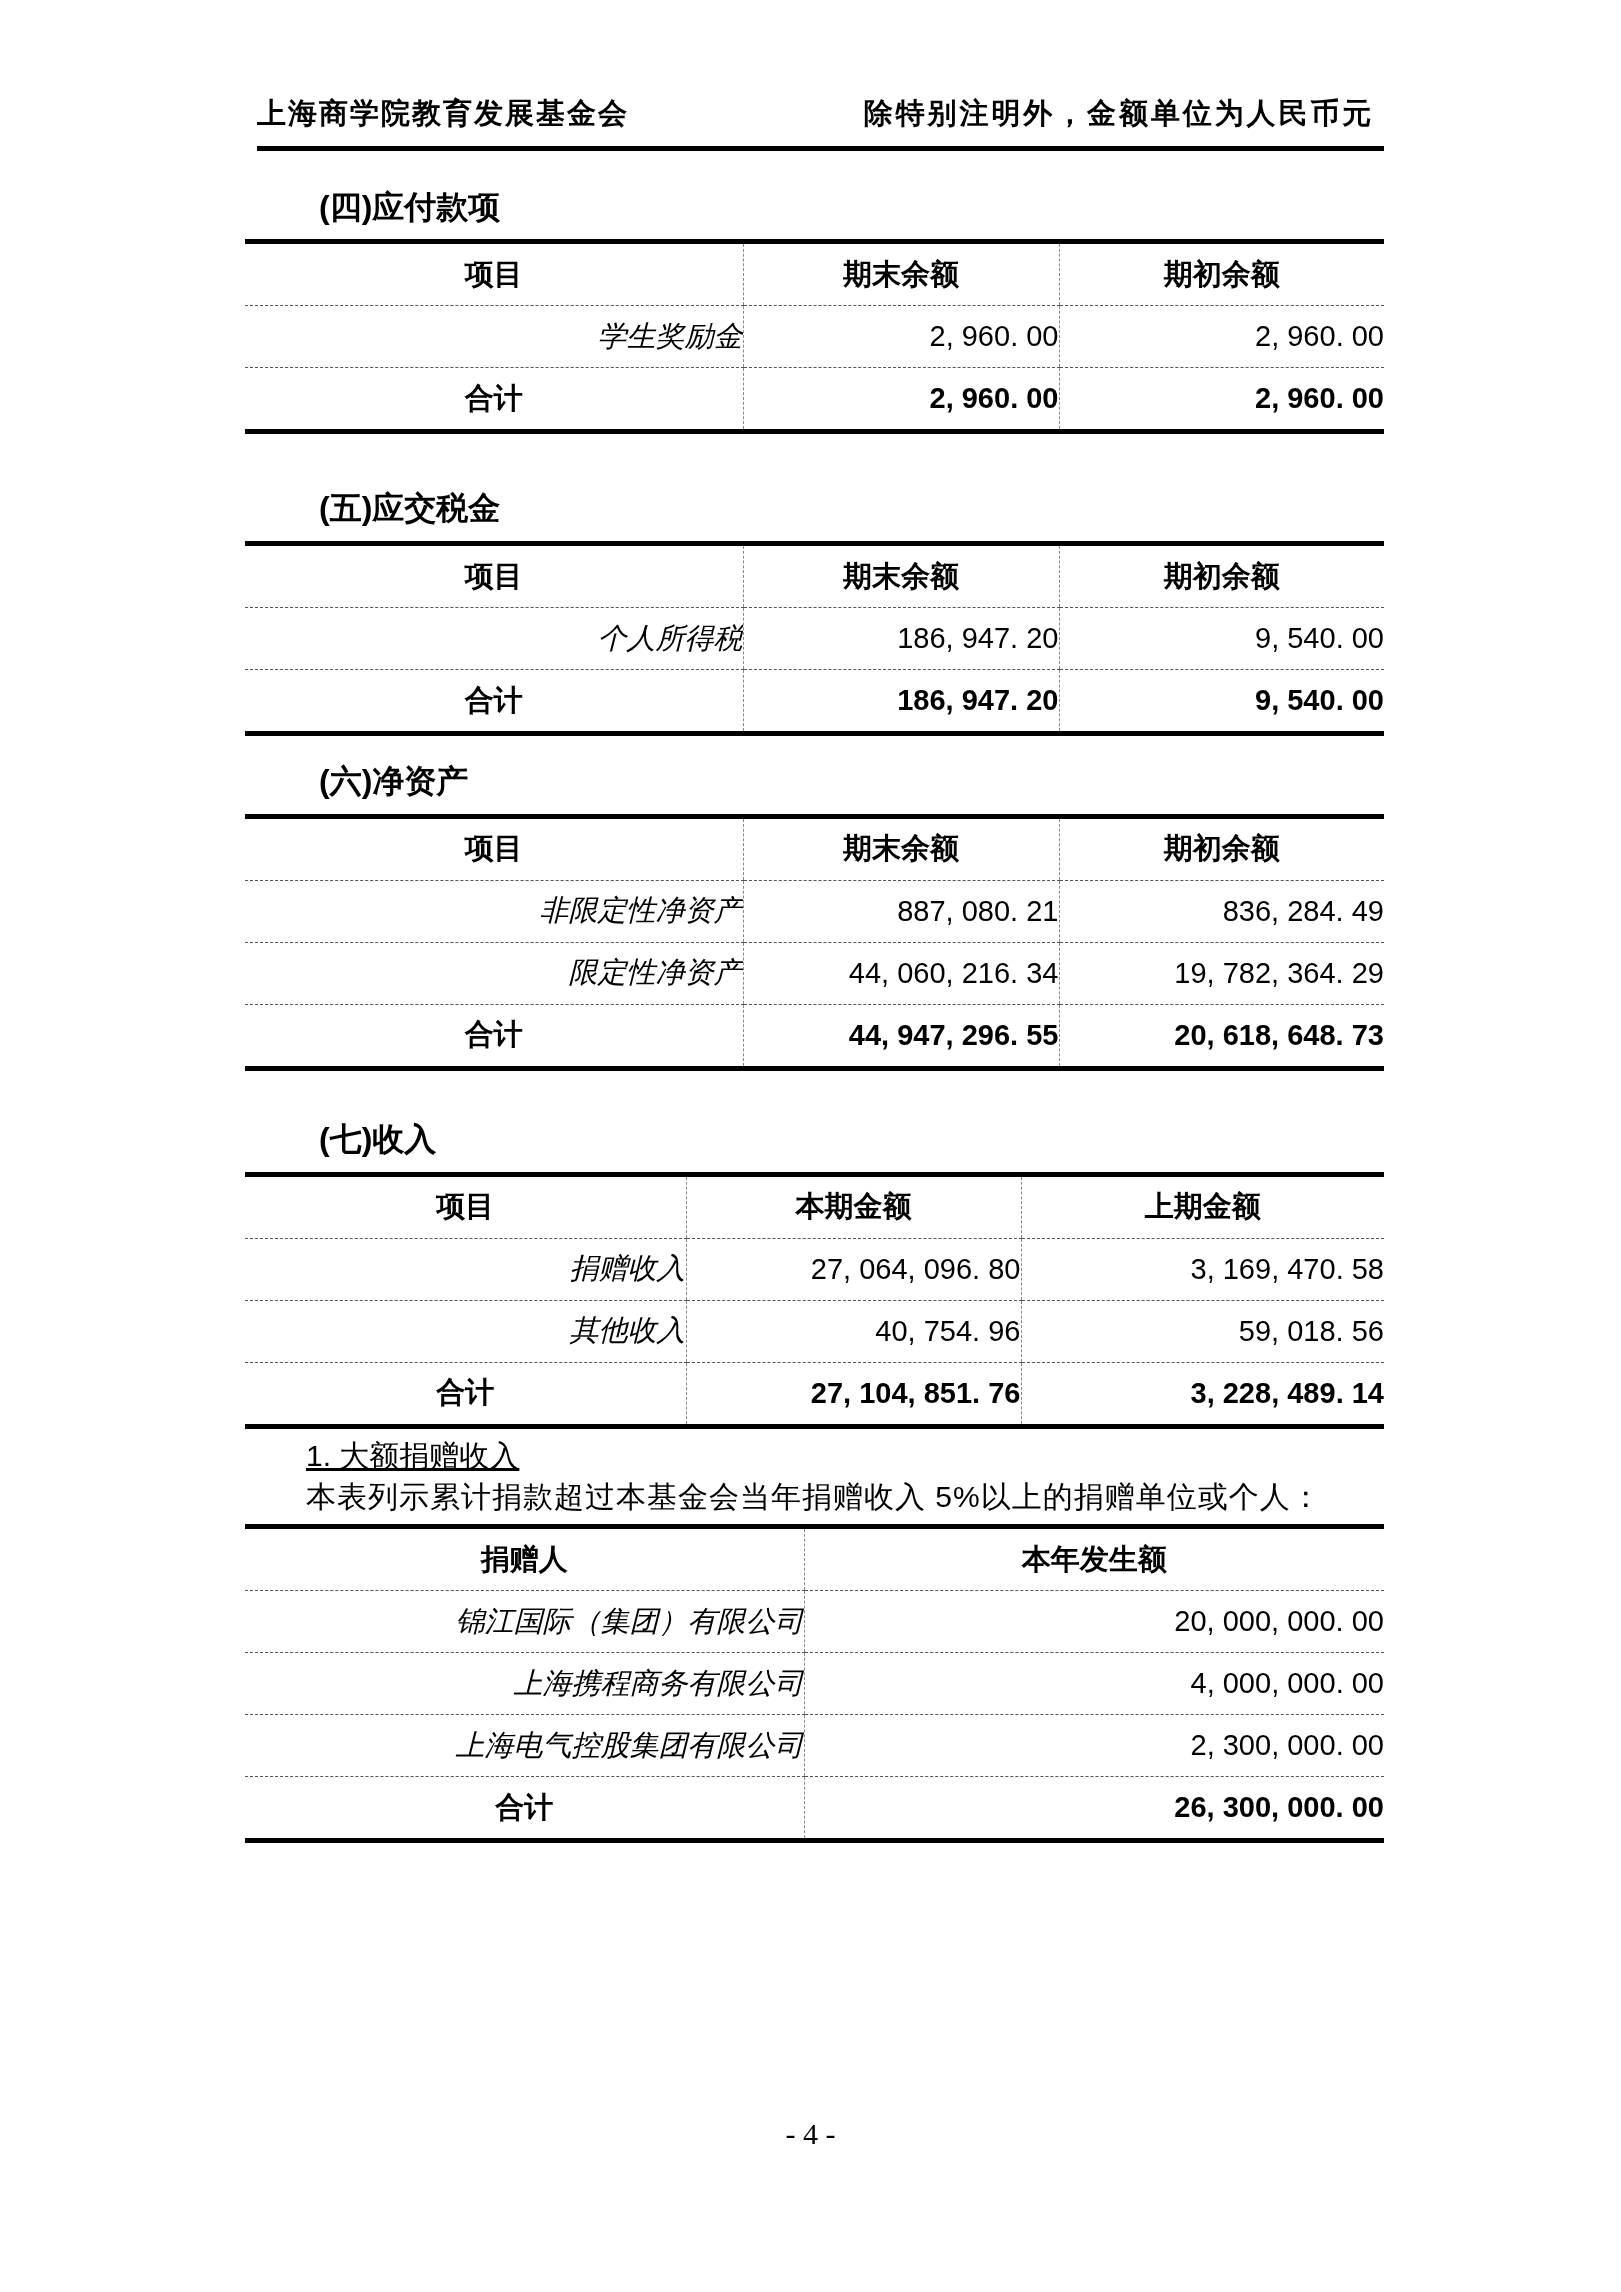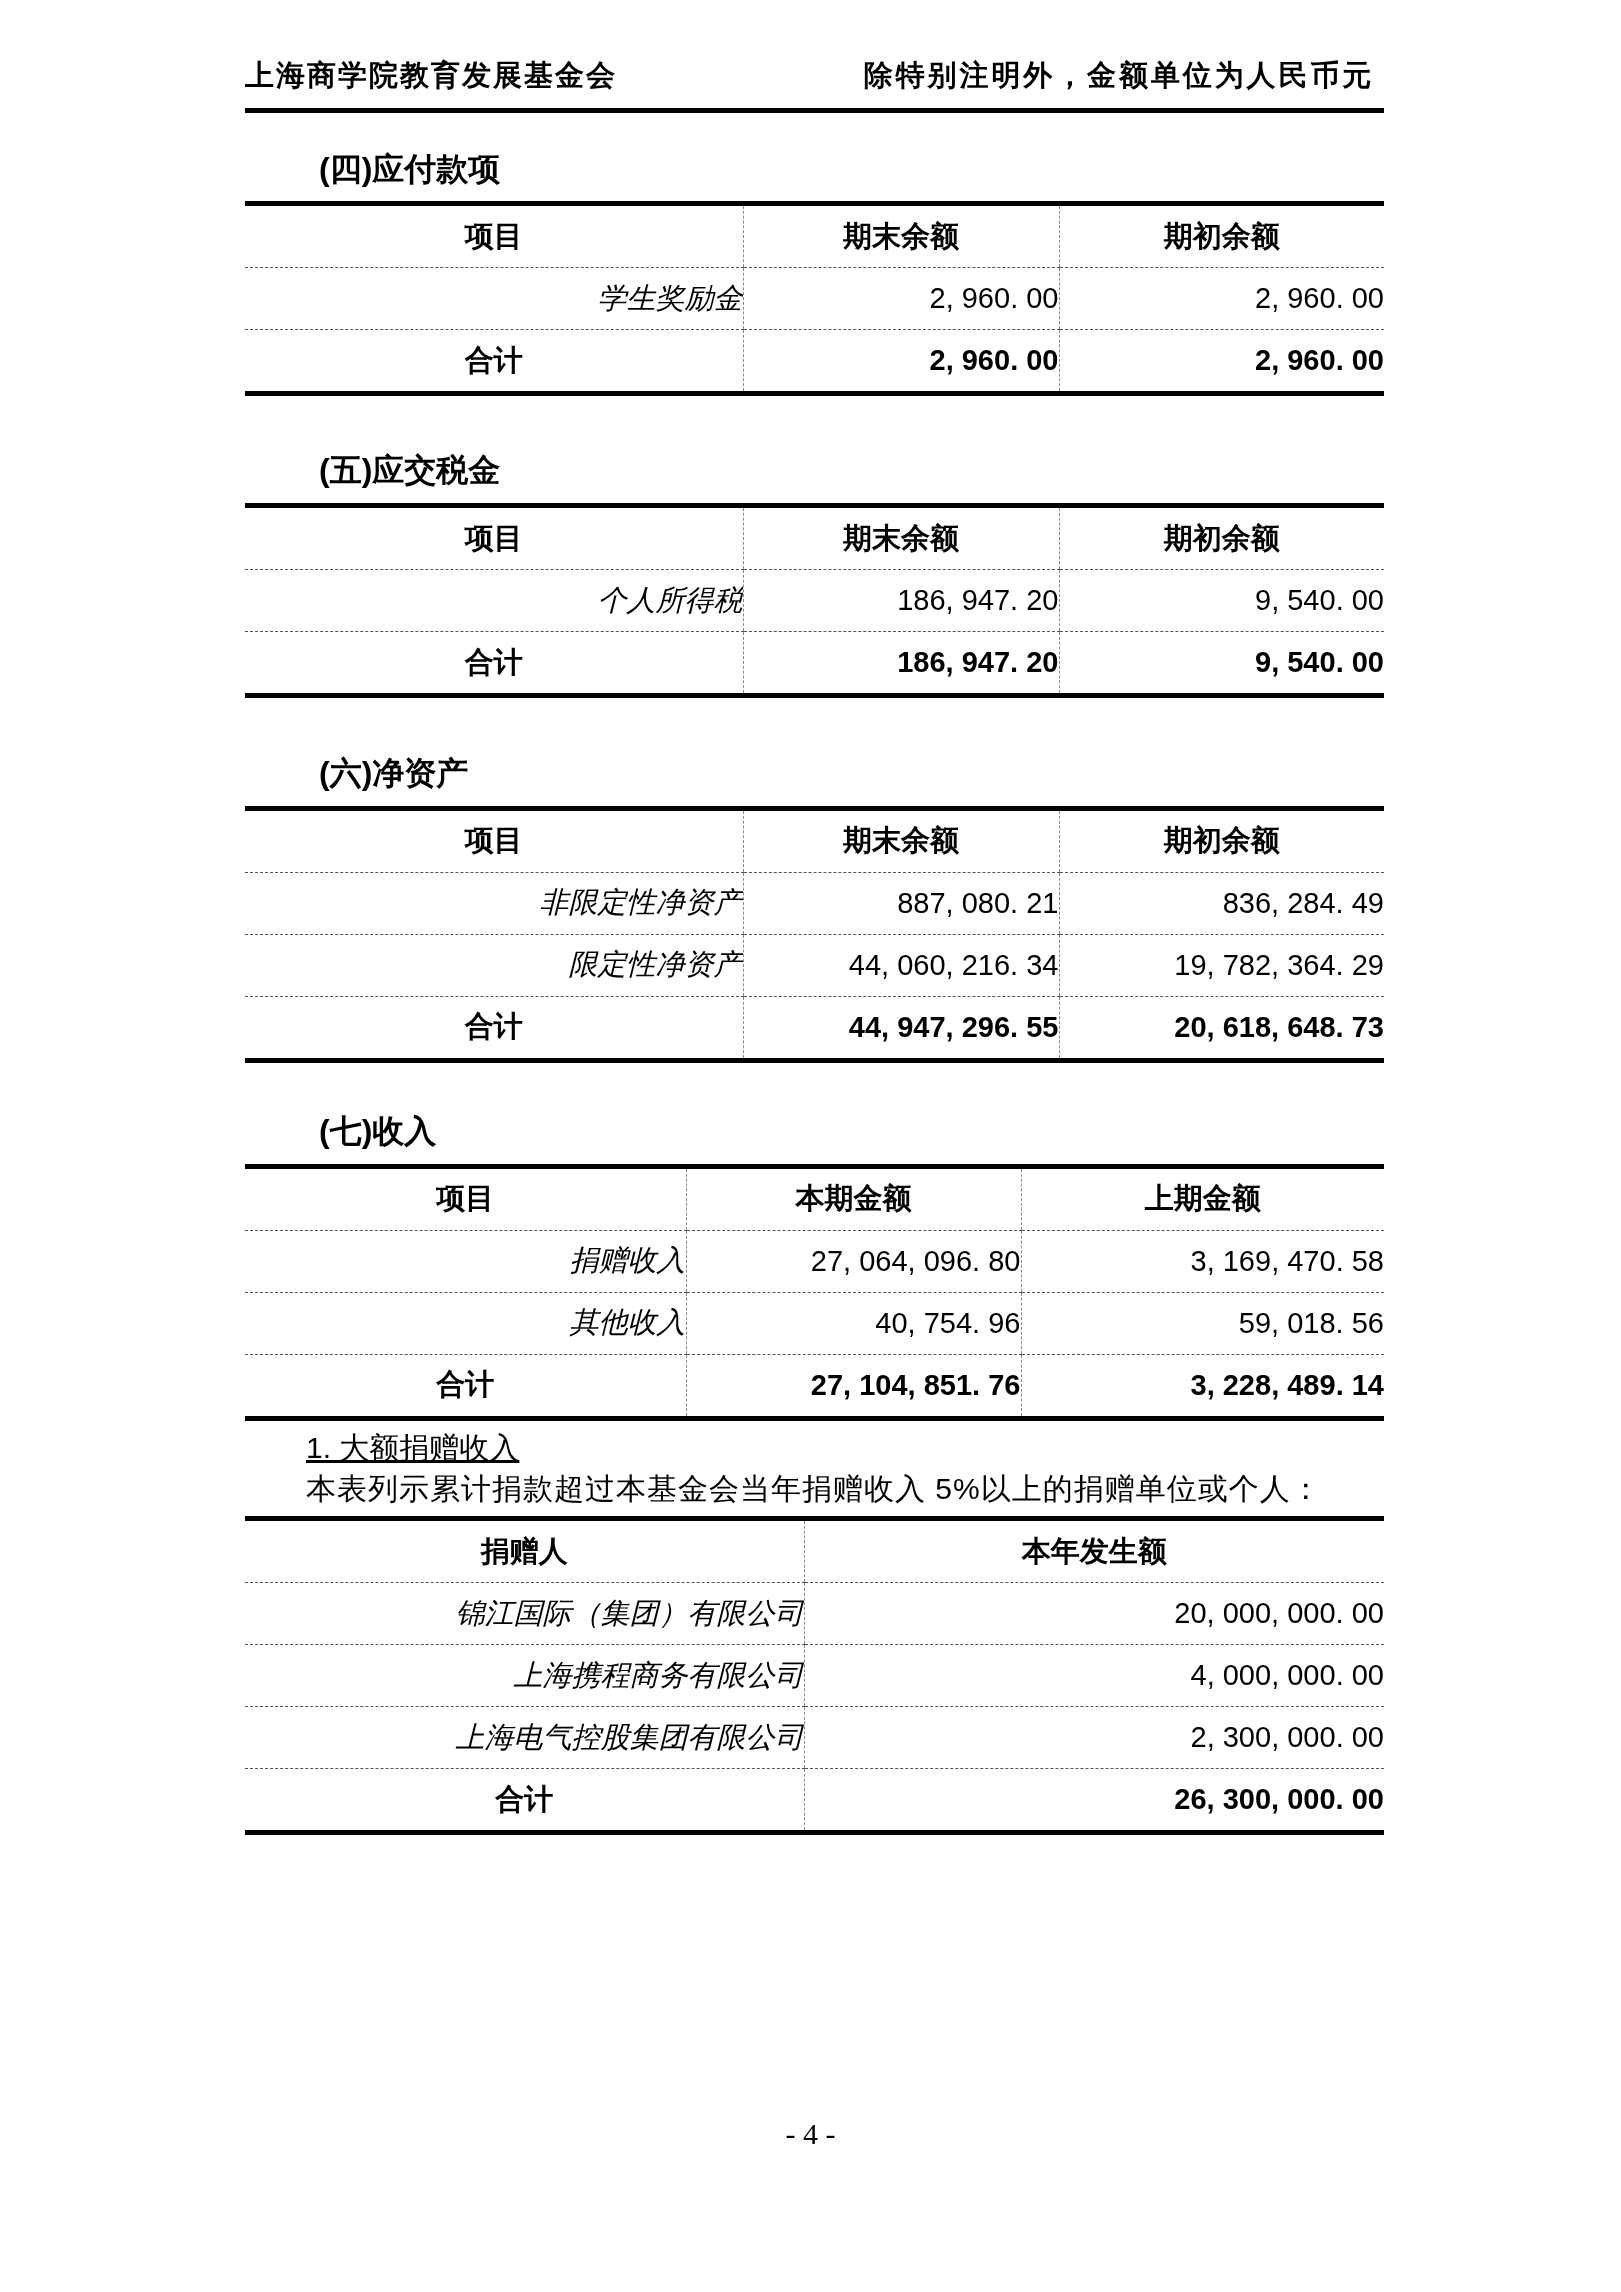--- a/index.html
+++ b/index.html
@@ -8,34 +8,35 @@
     background:#ffffff;color:#000;
     font-family:"Liberation Sans", sans-serif;
     position:relative;overflow:hidden;
   }
   .content{
     position:absolute;left:245px;top:0;width:1139px;
   }
   
   .page-header{
     display:flex;justify-content:space-between;align-items:flex-end;
-    padding-top:56px;padding-bottom:11.8px;
+    padding-top:94px;padding-bottom:11.8px;
     border-bottom:5.9px solid #000;
+    margin-left:12px;
   }
   .page-header .hdr{
     font-size:29px;font-weight:600;letter-spacing:2px;white-space:nowrap;
   }
   .page-header .hdr-right{letter-spacing:2.9px;padding-right:9.8px;}
   
   .section-title{
     font-size:32px;font-weight:700;line-height:39px;
     margin:37px 0 12.7px 74px;white-space:nowrap;
   }
   .section--5 .section-title{margin-top:55px;}
-  .section--6 .section-title{margin-top:56px;}
+  .section--6 .section-title{margin-top:26px;}
   .section--7 .section-title{margin-top:49px;}
   
   table.fin{
     width:100%;border-collapse:collapse;table-layout:fixed;
     border-top:5.9px solid #000;border-bottom:5.9px solid #000;
     font-size:29px;
   }
   table.fin th, table.fin td{
     height:61px;vertical-align:middle;padding:0;
     overflow:hidden;white-space:nowrap;

